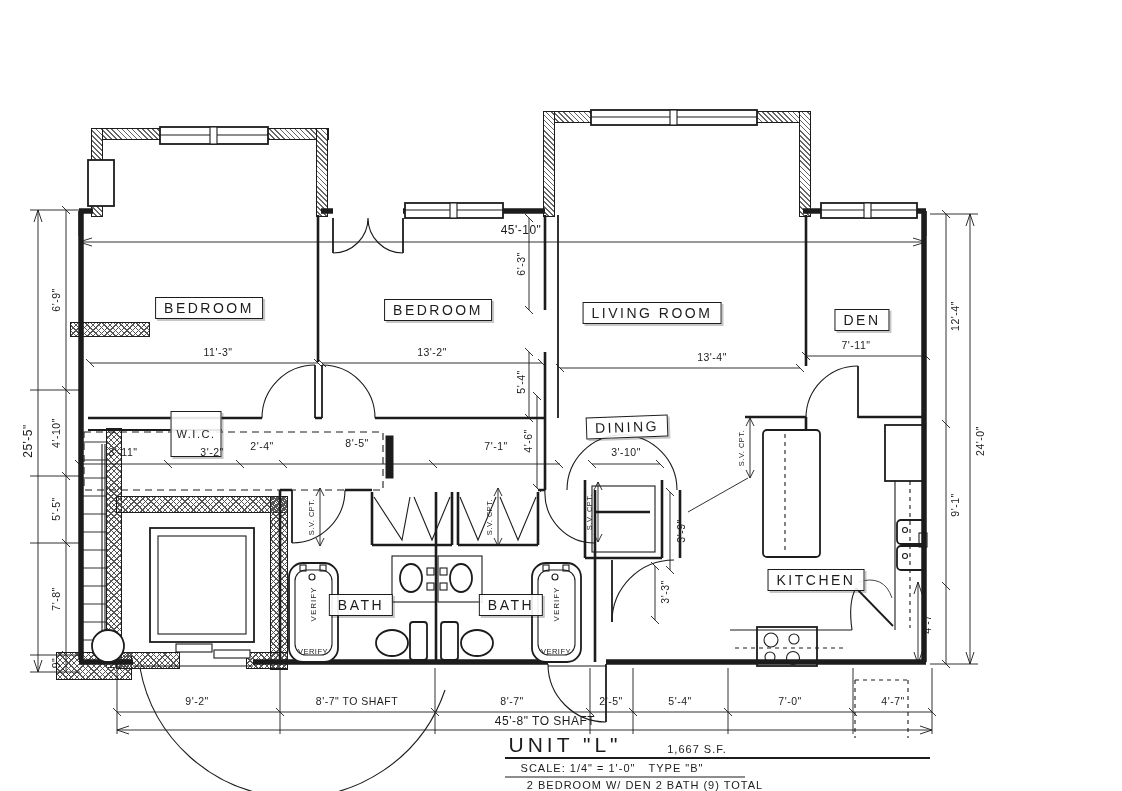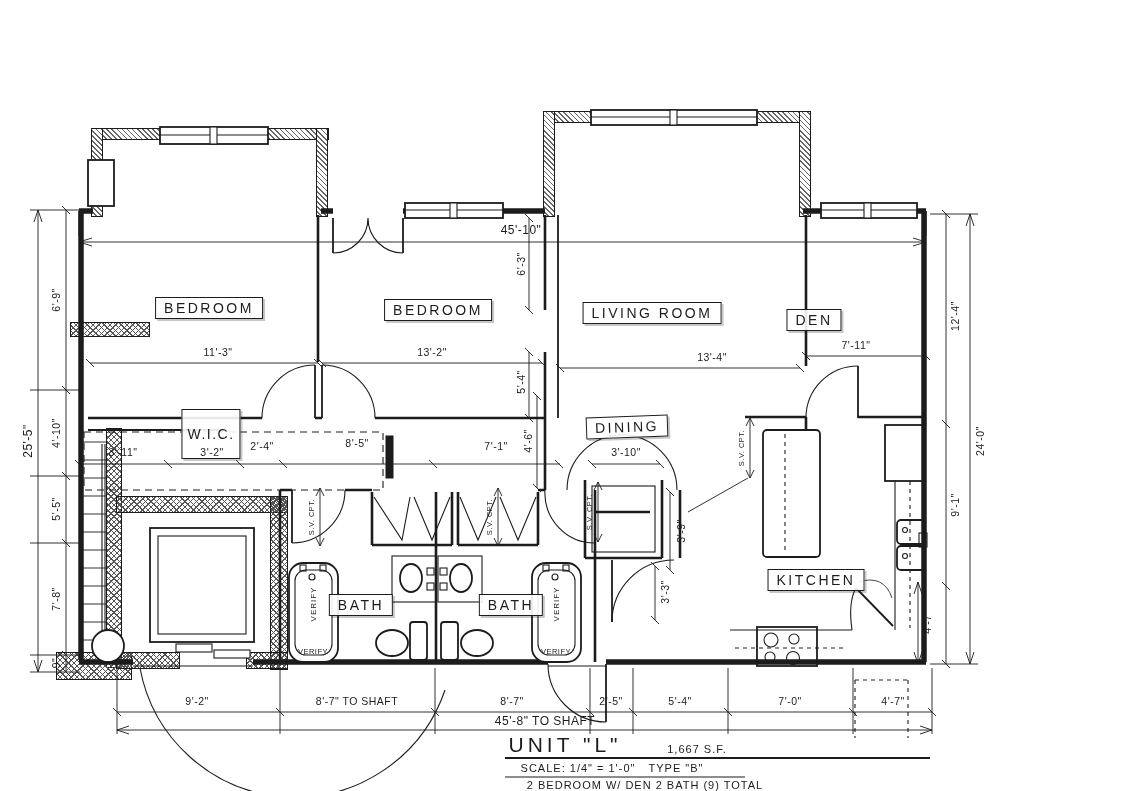--- a/index.html
+++ b/index.html
@@ -15,21 +15,21 @@
      background:repeating-linear-gradient(45deg,#fff 0 2.5px,#666 2.5px 3.6px);}
   .xhatch{position:absolute;z-index:1;border:1px solid #1c1c1c;
      background:repeating-linear-gradient(45deg,rgba(0,0,0,0) 0 3px,#555 3px 4px),
                 repeating-linear-gradient(-45deg,rgba(0,0,0,0) 0 3px,#555 3px 4px);}
   .txt{position:absolute;z-index:3;white-space:nowrap;transform:translate(-50%,-50%);}
   .dim{font-size:10.5px;letter-spacing:0.5px;}
   .dimv{transform:translate(-50%,-50%) rotate(-90deg);}
   .big{font-size:12px;}
   .roombox{border:1.6px solid #1c1c1c;padding:2px 8px;font-size:14px;letter-spacing:2.5px;
      background:rgba(255,255,255,0.9);box-shadow:2px 2px 0 rgba(30,30,30,0.25);}
-  .small-box{font-size:14px;letter-spacing:1.5px;padding:16px 5px;margin-left:15px;}
+  .small-box{font-size:11px;letter-spacing:1.5px;padding:16px 5px;}
   .svcpt{font-size:7.5px;letter-spacing:0.5px;transform:translate(-50%,-50%) rotate(-90deg);}
   .verifyv{font-size:8px;letter-spacing:1px;transform:translate(-50%,-50%) rotate(-90deg);}
   .verifyh{font-size:7.5px;letter-spacing:0.5px;}
   .tb-unit{font-size:21px;letter-spacing:4px;}
   .tb{font-size:11px;letter-spacing:1px;}
 </style>
 </head>
 <body>
 
 <div class="plan">
@@ -257,21 +257,21 @@
 
     <g>
       <path class="w2" d="M505,758 H930"></path>
       <path class="w1" d="M505,777 H745"></path>
     </g>
   </svg>
 
   <div class="txt roombox" style="left:209px;top:308px">BEDROOM</div>
   <div class="txt roombox" style="left:438px;top:310px">BEDROOM</div>
   <div class="txt roombox" style="left:652px;top:313px">LIVING ROOM</div>
-  <div class="txt roombox" style="left:814px;top:320px">DEN</div>
+  <div class="txt roombox" style="left:862px;top:320px">DEN</div>
   <div class="txt roombox small-box" style="left:196px;top:434px">W.I.C.</div>
   <div class="txt roombox" style="left:627px;top:427px;transform:translate(-50%,-50%) rotate(-2deg)">DINING</div>
   <div class="txt roombox" style="left:361px;top:605px">BATH</div>
   <div class="txt roombox" style="left:511px;top:605px">BATH</div>
   <div class="txt roombox" style="left:816px;top:580px">KITCHEN</div>
 
   <div class="txt dim big" style="left:521px;top:230px">45'-10"</div>
   <div class="txt dim" style="left:218px;top:352px">11'-3"</div>
   <div class="txt dim" style="left:432px;top:352px">13'-2"</div>
   <div class="txt dim" style="left:712px;top:357px">13'-4"</div>

